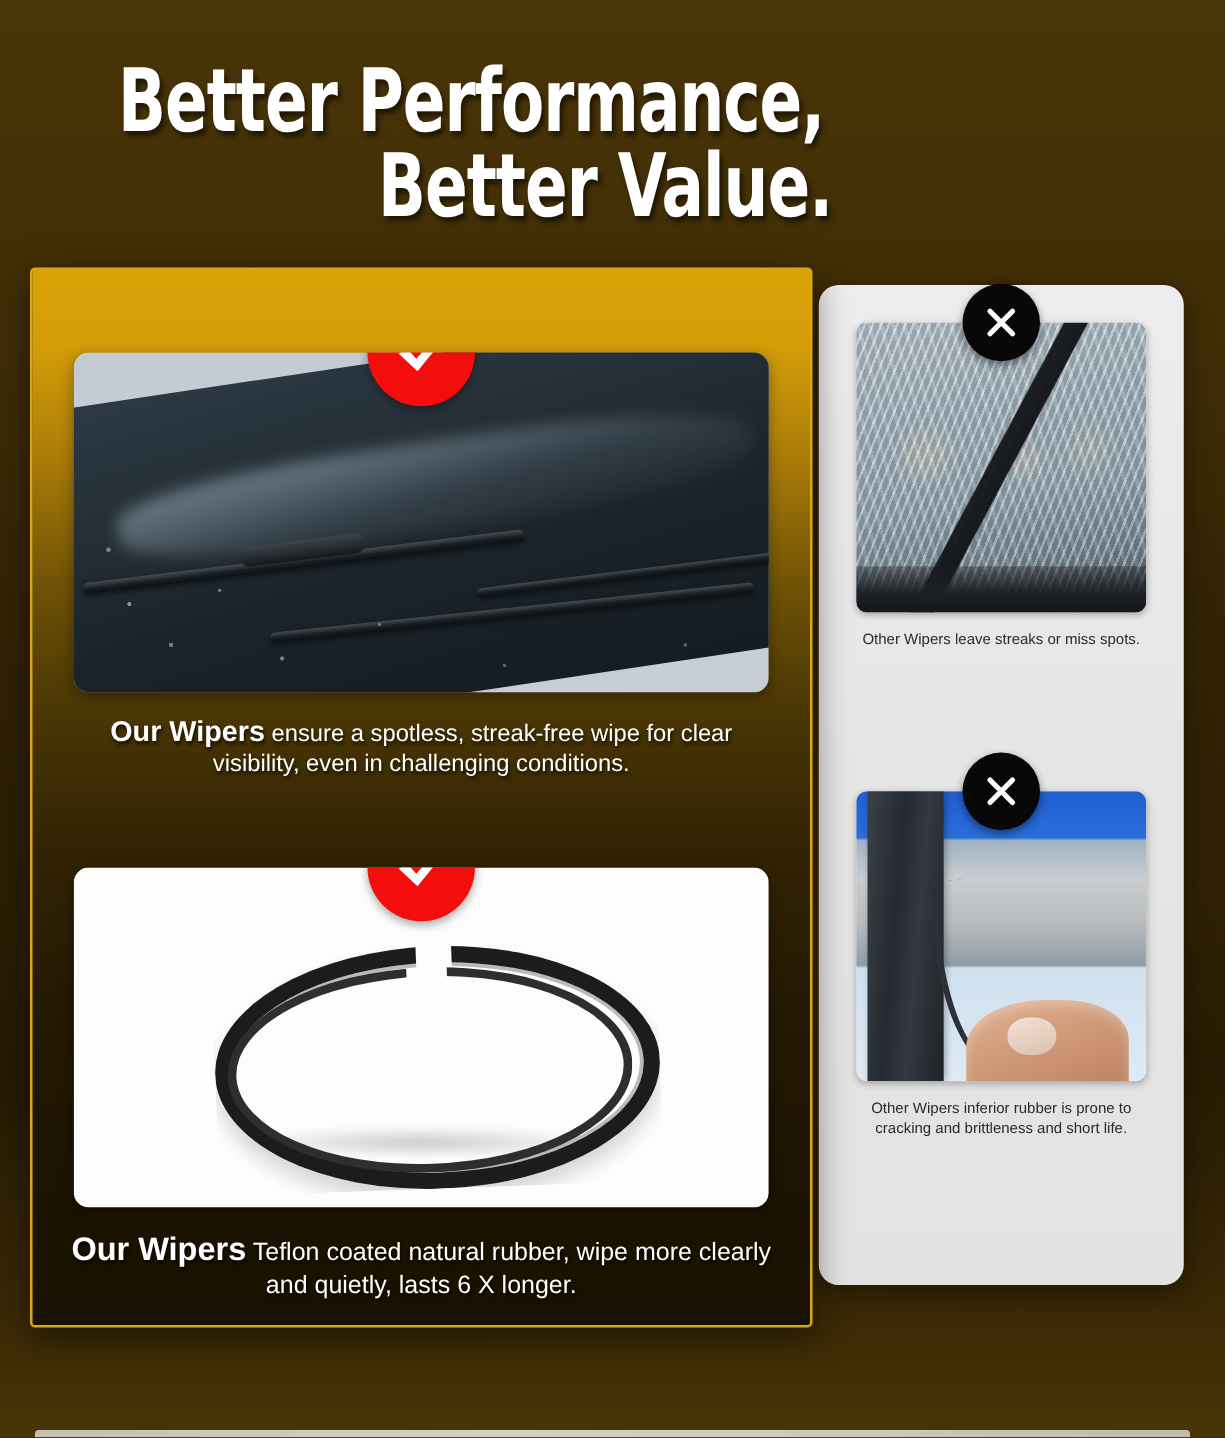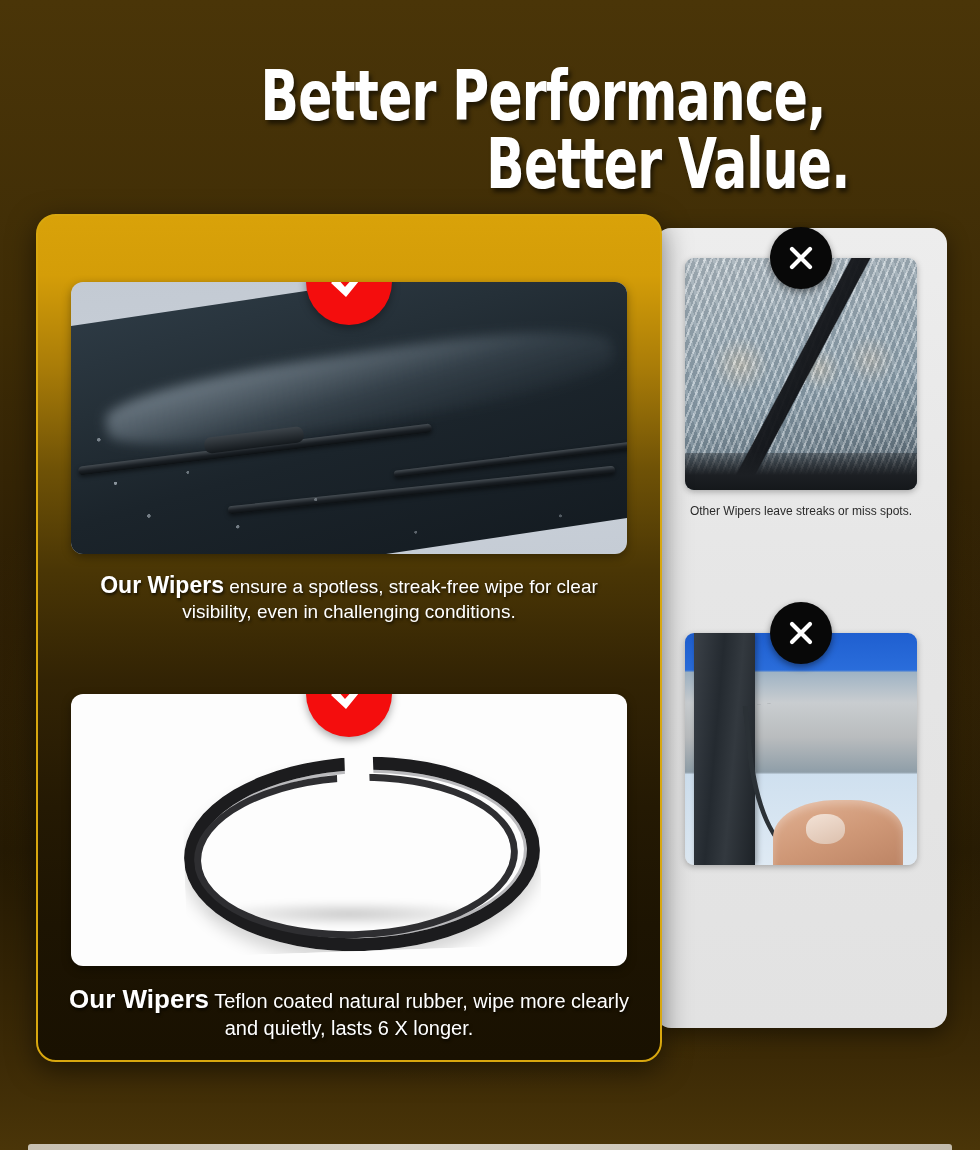--- a/index.html
+++ b/index.html
@@ -21,23 +21,23 @@
     overflow: hidden;
     background:
       radial-gradient(ellipse 780px 520px at 52% 62%, rgba(120,86,12,0.55) 0%, rgba(90,64,8,0.30) 42%, rgba(0,0,0,0) 72%),
       linear-gradient(180deg, #4a3508 0%, #3e2c06 28%, #2b1d04 55%, #241903 74%, #3c2a06 92%, #4a3508 100%);
   }
 
   
   .headline {
     position: absolute;
     left: 0;
-    top: 63px;
+    top: 48px;
     width: 944px;
-    text-align: right;
+    text-align: left;
     pointer-events: none;
   }
   .headline-line {
     display: block;
     color: #ffffff;
     font-family: "DejaVu Sans Condensed", "Liberation Sans Narrow", "Liberation Sans", sans-serif;
     font-weight: 700;
     font-size: 70px;
     line-height: 0.97;
     letter-spacing: -1px;
@@ -168,25 +168,25 @@
     width: 244px;
     color: #2a2a2a;
     font-size: 12px;
     line-height: 1.30;
     font-weight: 400;
   }
 
   
   .card-left {
     position: absolute;
-    left: 36px;
+    left: 24px;
     top: 214px;
     width: 622px;
     height: 844px;
-    border-radius: 20px;
+    border-radius: 4px;
     border: 2px solid #d8a70f;
     background: linear-gradient(180deg,
         #d9a209 0%, #d49d08 7%,
         #a97c08 18%, #6f5206 30%,
         #4a3605 42%, #322304 55%,
         #241903 70%, #1d1402 84%, #191101 100%);
     box-shadow: 0 8px 28px rgba(0,0,0,0.5);
     overflow: hidden;
   }
 
@@ -377,20 +377,21 @@
           <div class="blade-curl"></div>
           <div class="finger"></div>
           <div class="nail"></div>
         </div>
       </div>
       <div class="badge badge-x">
         <svg viewBox="0 0 32 32" aria-hidden="true">
           <path d="M7 7 L25 25 M25 7 L7 25" stroke="#ffffff" stroke-width="4.2" stroke-linecap="round"></path>
         </svg>
       </div>
+      <div class="neg-caption">Other Wipers inferior rubber is prone to cracking and brittleness and short life.</div>
     </div>
 
   </div>
 
   <div class="card-left">
 
     <div class="pos-block p1">
       <div class="pos-photo">
         <div class="photo-clean">
           <div class="glass"></div>

